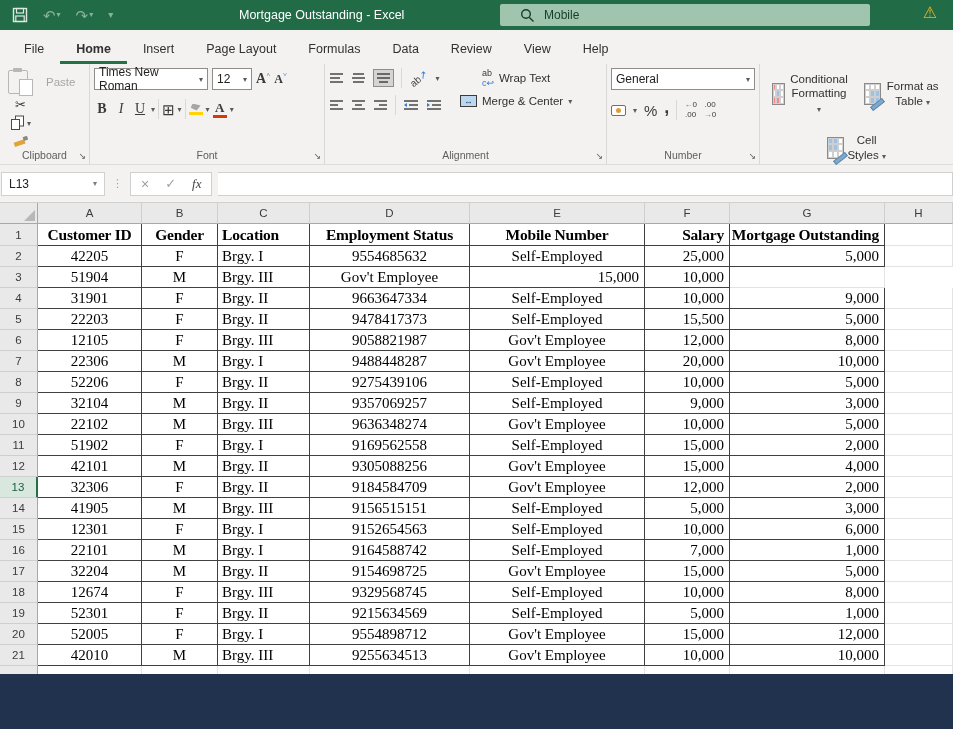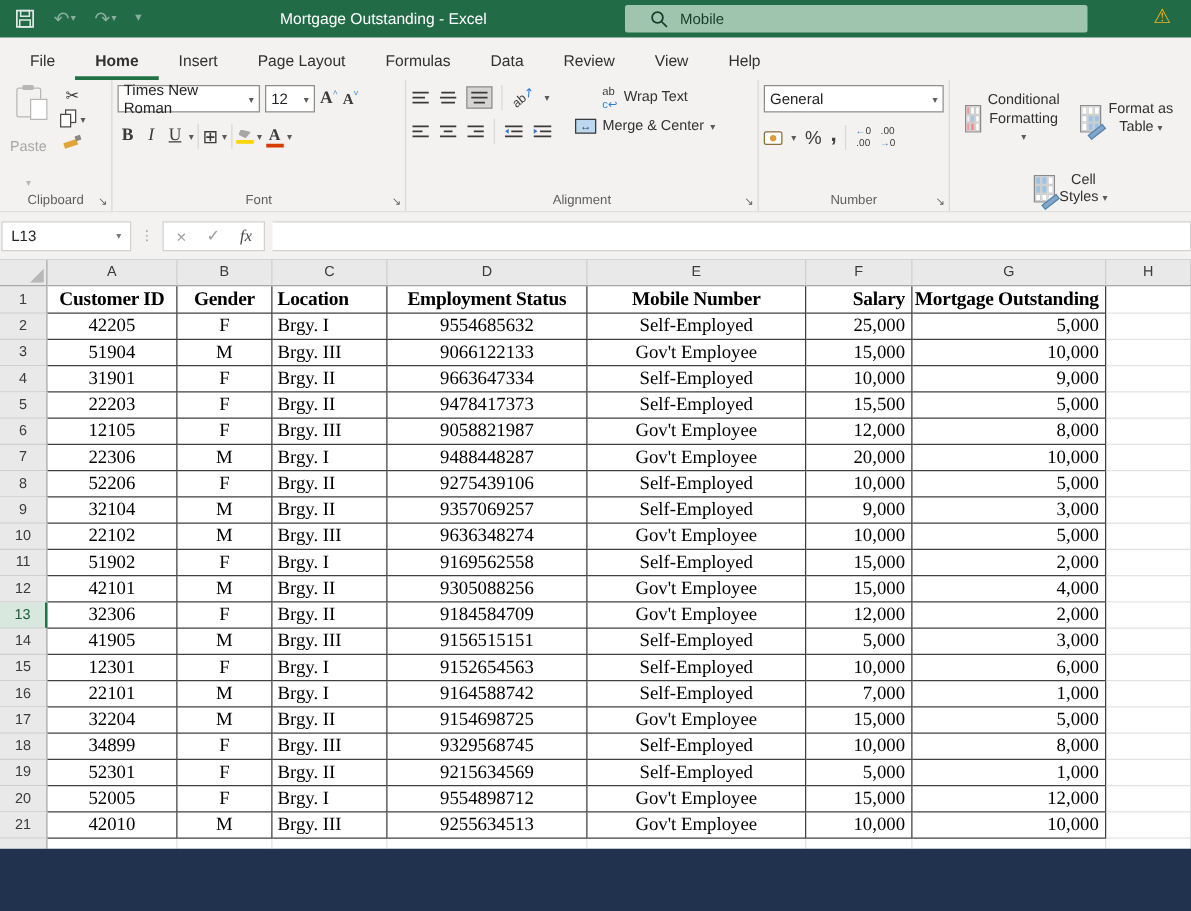--- a/index.html
+++ b/index.html
@@ -5,42 +5,42 @@
   *{box-sizing:border-box;margin:0;padding:0}
   html,body{width:953px;height:729px;overflow:hidden}
   body{font-family:"Liberation Sans",sans-serif;background:#fff;display:flex;flex-direction:column;font-size:12px;color:#323130}
 
   
   .titlebar{position:relative;flex:0 0 30px;background:#216b47;color:#fff;display:flex;align-items:center}
   .qat{display:flex;align-items:center;gap:15px;padding-left:12px}
   .qat .ic{display:inline-flex;align-items:center;opacity:.85;cursor:pointer}
   .undo-redo{color:rgba(255,255,255,.55);font-size:15px;line-height:1}
   .mini-chev{font-size:8px;color:rgba(255,255,255,.55);margin-left:1px}
-  .tb-title{position:absolute;left:224px;top:0;line-height:30px;font-size:12.5px;color:#fff;white-space:nowrap}
+  .tb-title{position:absolute;left:239px;top:0;line-height:30px;font-size:12.5px;color:#fff;white-space:nowrap}
   .searchbox{position:absolute;left:500px;top:4px;width:370px;height:22px;background:#9fc5ae;display:flex;align-items:center;gap:8px;padding-left:44px;border-radius:2px;cursor:text}
   .searchbox span{color:#173d28;font-size:12px}
   .tb-warning{position:absolute;right:16px;top:3px;color:#f2b11c;font-size:16px}
 
   
   .menubar{flex:0 0 34px;background:#f3f2f1;display:flex;align-items:flex-end;padding-left:8px}
   .tab{padding:8px 16px 8px;font-size:12.5px;color:#323130;cursor:pointer;white-space:nowrap}
   .tab.active{font-weight:700;border-bottom:3px solid #217346;padding-bottom:5px}
 
   
   .ribbon{flex:0 0 96px;background:#f3f2f1;display:flex;border-bottom:1px solid #dcdcdc}
   .rgroup{position:relative;display:flex;flex-direction:column;border-right:1px solid #d8d8d8;padding:4px 4px 0}
   .rgroup-label{margin-top:auto;text-align:center;font-size:10.5px;color:#605e5c;padding:1px 0 3px}
   .launcher{position:absolute;right:3px;bottom:3px;font-size:9px;color:#605e5c;cursor:pointer}
   .rrow{display:flex;align-items:center;gap:6px}
   .chev{font-size:8px;color:#5a5a5a}
   .rbtn{cursor:pointer;display:inline-flex;align-items:center;justify-content:center}
 
   
   .g-clipboard{width:90px;flex-direction:row;flex-wrap:wrap}
-  .paste{display:flex;flex-direction:column;align-items:center;color:#a8a6a4;font-size:11.5px;gap:18px;padding:2px 4px;cursor:default}
+  .paste{display:flex;flex-direction:row;align-items:center;color:#a8a6a4;font-size:11.5px;gap:18px;padding:2px 4px;cursor:default}
   .clipic{width:20px;height:24px;border:1.5px solid #b9b7b5;border-radius:2px;position:relative;background:#f3f2f1}
   .clipic::before{content:"";position:absolute;left:4px;top:-3px;width:9px;height:4px;background:#b9b7b5;border-radius:1px}
   .clipic::after{content:"";position:absolute;right:-6px;bottom:-3px;width:12px;height:15px;background:#fff;border:1.5px solid #b9b7b5}
   .clipcol{display:flex;flex-direction:column;gap:4px;padding-top:2px;margin-left:6px}
   .cutic{font-size:13px;color:#3b3b3b;line-height:1}
   .g-clipboard .rgroup-label{width:100%}
 
   
   .g-font{width:235px}
   .selbox{background:#fff;border:1px solid #8f8d8b;height:22px;display:flex;align-items:center;padding:0 4px;font-size:12px;color:#222;cursor:pointer}
@@ -437,21 +437,20 @@
         <div class="cell">Self-Employed</div>
         <div class="cell a-r">25,000</div>
         <div class="cell a-r">5,000</div>
         <div class="ghost"></div>
       </div>
       <div class="grow">
         <div class="rh">3</div>
         <div class="cell">51904</div>
         <div class="cell">M</div>
         <div class="cell a-l">Brgy. III</div>
-        <div class="cell">9066122133</div>
         <div class="cell">Gov't Employee</div>
         <div class="cell a-r">15,000</div>
         <div class="cell a-r">10,000</div>
         <div class="ghost"></div>
       </div>
       <div class="grow">
         <div class="rh">4</div>
         <div class="cell">31901</div>
         <div class="cell">F</div>
         <div class="cell a-l">Brgy. II</div>
@@ -599,21 +598,21 @@
         <div class="cell">M</div>
         <div class="cell a-l">Brgy. II</div>
         <div class="cell">9154698725</div>
         <div class="cell">Gov't Employee</div>
         <div class="cell a-r">15,000</div>
         <div class="cell a-r">5,000</div>
         <div class="ghost"></div>
       </div>
       <div class="grow">
         <div class="rh">18</div>
-        <div class="cell">34899</div>
+        <div class="cell">12674</div>
         <div class="cell">F</div>
         <div class="cell a-l">Brgy. III</div>
         <div class="cell">9329568745</div>
         <div class="cell">Self-Employed</div>
         <div class="cell a-r">10,000</div>
         <div class="cell a-r">8,000</div>
         <div class="ghost"></div>
       </div>
       <div class="grow">
         <div class="rh">19</div>

